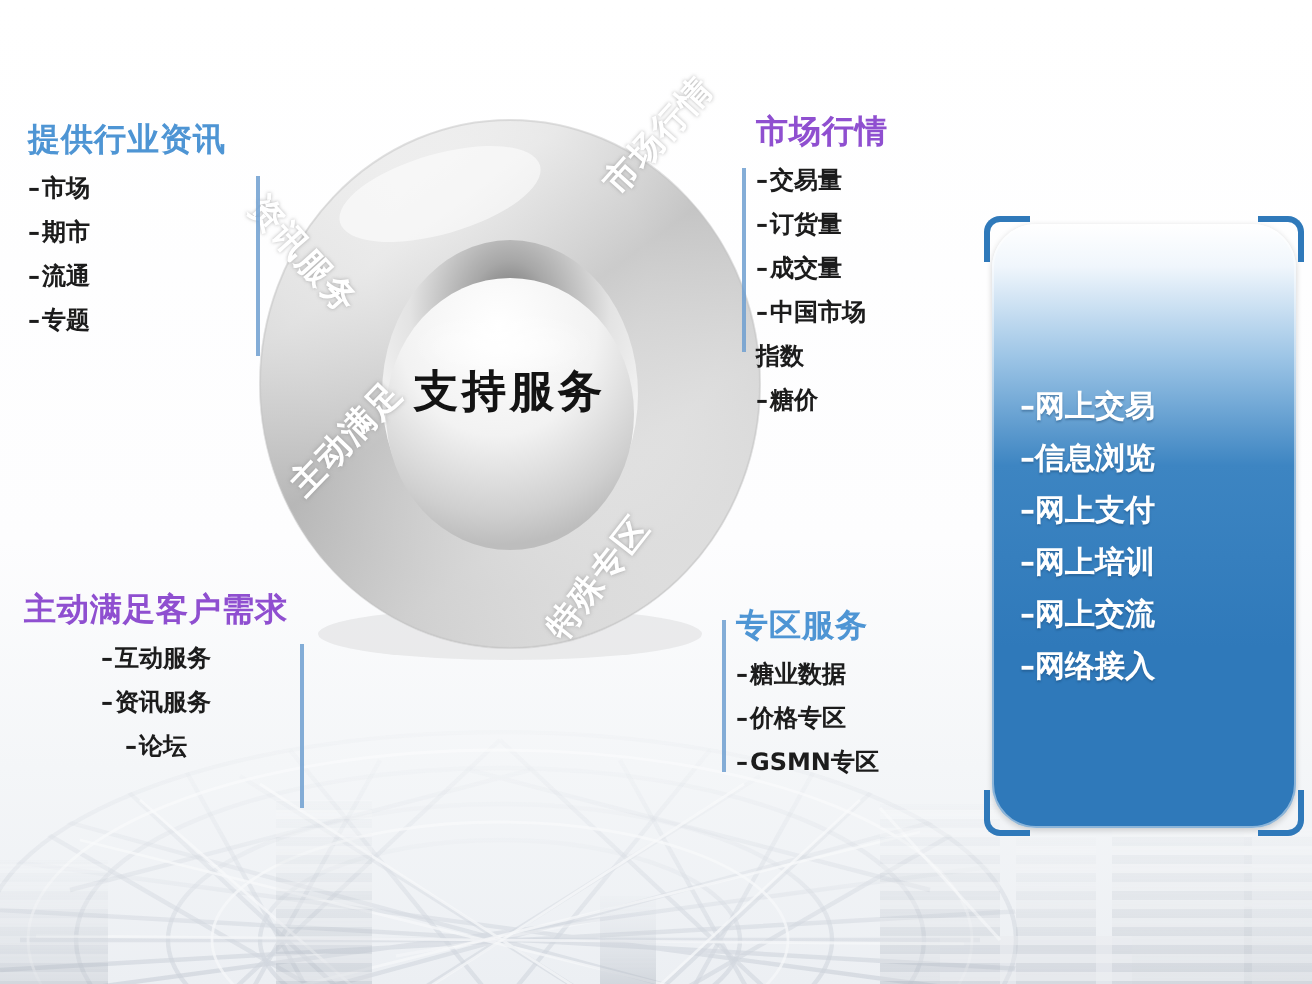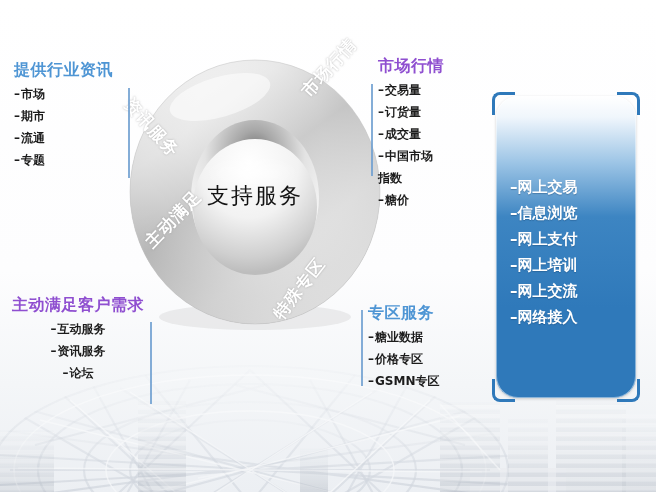--- a/index.html
+++ b/index.html
@@ -82,31 +82,31 @@
   #lbl-zixun  { left: 8px;   top: 38px;  transform: rotate(48deg);  transform-origin: left top; }
   #lbl-shichang { left: 172px; top: 28px; transform: rotate(-48deg) translateX(-5px); transform-origin: left top; }
   #lbl-zhudong { left: 12px;  top: 182px; transform: rotate(-46deg); transform-origin: left top; }
   #lbl-teshu  { left: 140px; top: 255px; transform: rotate(-52deg);  transform-origin: left top; }
   #core-text {
     position: absolute;
     left: 0; right: 0;
     top: 126px;
     text-align: center;
     font-size: 22px;
-    font-weight: normal;
+    font-weight: bold;
     color: #131313;
     letter-spacing: 2px;
   }
 
   
   #panel {
     position: absolute;
     left: 496px;
-    top: 96px;
-    width: 140px;
+    top: 112px;
+    width: 152px;
     height: 302px;
     border-radius: 22px;
     background: linear-gradient(180deg,
         #ffffff 0%,
         #f0f6fc 7%,
         #9dc5e6 22%,
         #3d85c2 40%,
         #2f79ba 70%,
         #2f79ba 100%);
     box-shadow: 0 1px 3px rgba(0,0,0,0.18);

